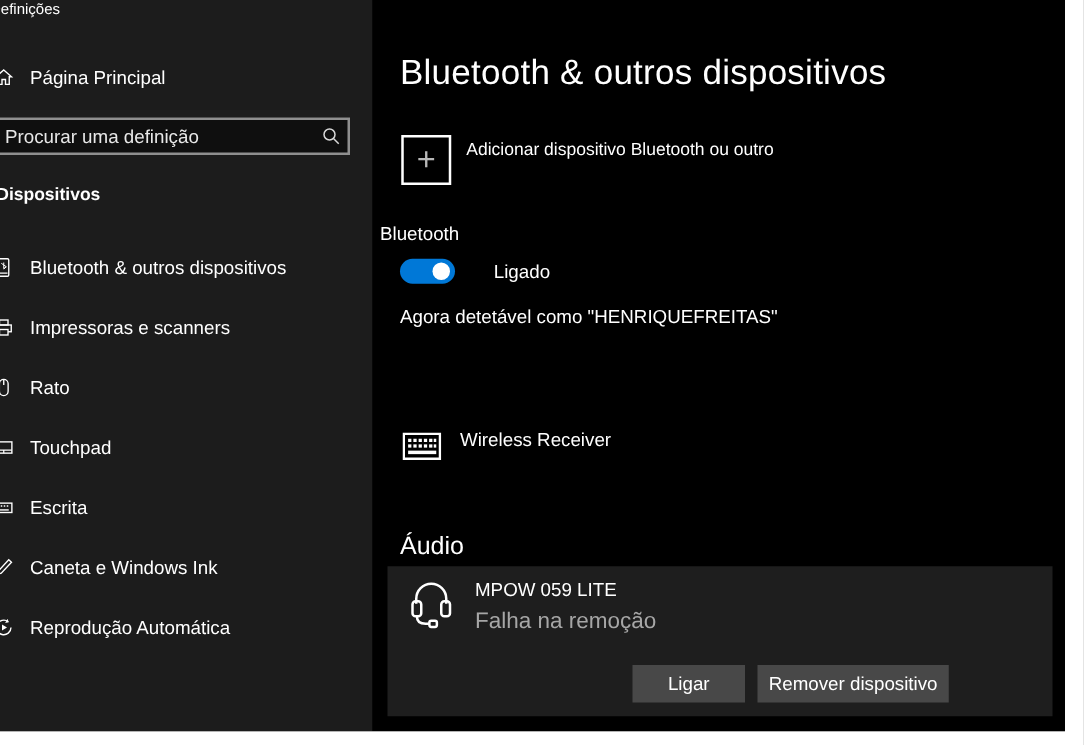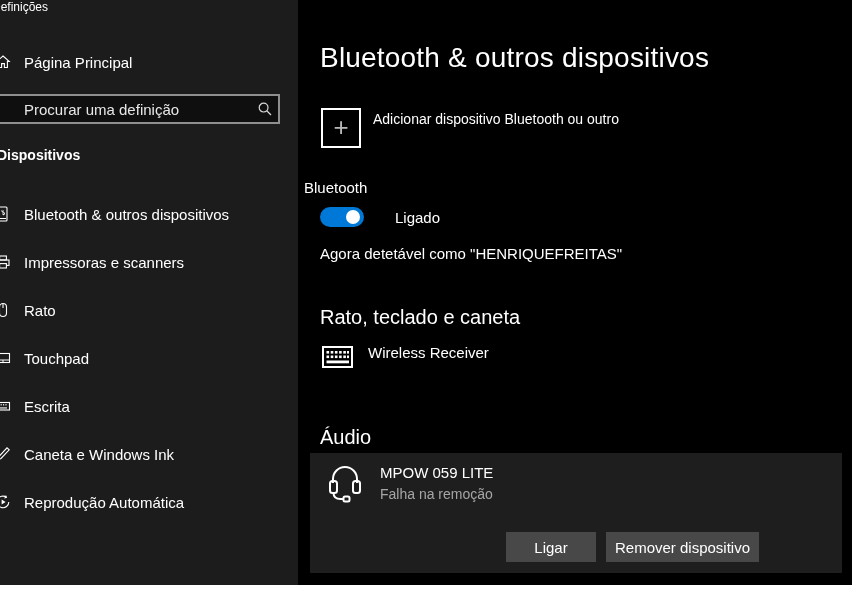--- a/index.html
+++ b/index.html
@@ -8,21 +8,21 @@
   .app { position:absolute; left:0; top:0; width:852px; height:585px; background:#000; overflow:hidden; }
 
   
   .sidebar { position:absolute; left:0; top:0; width:298px; height:585px; background:#1c1c1c; }
   .win-title { position:absolute; left:-8px; top:0px; font-size:12px; color:#ffffff; white-space:nowrap; }
   .side-item { position:absolute; left:0; width:298px; height:40px; display:flex; align-items:center; cursor:default; }
   .side-item .side-icon { position:absolute; left:-5px; width:16px; height:16px; display:flex; align-items:center; justify-content:center; }
   .side-item .side-label { margin-left:24px; font-size:15px; color:#ffffff; white-space:nowrap; }
   .home-item { top:42px; }
   .search-wrap { position:absolute; left:-2px; top:94px; width:282px; height:30px; border:2px solid #8f8f8f; background:#0f0f0f; display:flex; align-items:center; }
-  .search-wrap input { flex:1; background:transparent; border:none; outline:none; color:#e8e8e8; font-size:15px; padding-left:24px; font-family:inherit; }
+  .search-wrap input { flex:1; background:transparent; border:none; outline:none; color:#e8e8e8; font-size:15px; padding-left:4px; font-family:inherit; }
   .search-wrap input::placeholder { color:#e8e8e8; opacity:1; }
   .search-glyph { width:26px; height:26px; display:flex; align-items:center; justify-content:center; }
   .side-heading { position:absolute; left:-3px; top:147px; font-size:14px; font-weight:bold; color:#ffffff; white-space:nowrap; }
   svg { display:block; }
 
   
   .main { position:absolute; left:298px; top:0; width:554px; height:585px; background:#000000; }
   .page-title { position:absolute; left:22px; top:42px; font-size:28px; font-weight:300; letter-spacing:.2px; color:#ffffff; white-space:nowrap; }
   .add-device { position:absolute; left:23px; top:108px; width:40px; height:40px; border:2px solid #ffffff; display:flex; align-items:center; justify-content:center; cursor:pointer; background:transparent; }
   .add-device .plus { color:#b8b8b8; font-size:26px; font-weight:200; line-height:1; margin-top:-2px; }
@@ -34,21 +34,21 @@
   .discoverable { position:absolute; left:22px; top:245px; font-size:15px; color:#ffffff; white-space:nowrap; }
   .sec-heading { font-size:20px; font-weight:300; color:#ffffff; position:absolute; left:22px; white-space:nowrap; }
   .sec-mouse { top:306px; }
   .sec-audio { top:426px; }
   .kbd-icon { position:absolute; left:24px; top:346px; }
   .wireless-label { position:absolute; left:70px; top:344px; font-size:15px; color:#ffffff; white-space:nowrap; }
 
   .device-panel { position:absolute; left:12px; top:453px; width:532px; height:120px; background:#1e1e1e; }
   .headset-icon { position:absolute; left:16px; top:10px; }
   .dev-name { position:absolute; left:70px; top:11px; font-size:15px; color:#ffffff; white-space:nowrap; }
-  .dev-status { position:absolute; left:70px; top:33px; font-size:14px; color:#a6a6a6; white-space:nowrap; }
+  .dev-status { position:absolute; left:70px; top:33px; font-size:18px; color:#a6a6a6; white-space:nowrap; }
   .panel-btn { position:absolute; top:79px; height:30px; background:#484848; border:none; color:#ffffff; font-size:15px; font-family:inherit; cursor:pointer; display:flex; align-items:center; justify-content:center; }
   .btn-connect { left:196px; width:90px; }
   .btn-remove { left:296px; width:153px; }
 </style>
 </head>
 <body>
 
 <div class="stage">
   <div class="app">
 
@@ -163,21 +163,20 @@
       </button>
       <div class="add-label">Adicionar dispositivo Bluetooth ou outro</div>
 
       <div class="bt-label">Bluetooth</div>
       <div class="toggle">
         <span class="knob"></span>
       </div>
       <div class="toggle-state">Ligado</div>
       <div class="discoverable">Agora detetável como "HENRIQUEFREITAS"</div>
 
-      <h2 class="sec-heading sec-mouse">Rato, teclado e caneta</h2>
 
       <span class="kbd-icon">
         <svg width="31" height="22" viewBox="0 0 31 22">
             <rect x="1" y="1" width="29" height="20" fill="none" stroke="#fff" stroke-width="2"></rect>
             <rect x="4.5" y="5" width="2.6" height="2.6" fill="#fff"></rect>
             <rect x="8.7" y="5" width="2.6" height="2.6" fill="#fff"></rect>
             <rect x="12.9" y="5" width="2.6" height="2.6" fill="#fff"></rect>
             <rect x="17.1" y="5" width="2.6" height="2.6" fill="#fff"></rect>
             <rect x="21.3" y="5" width="2.6" height="2.6" fill="#fff"></rect>
             <rect x="25" y="5" width="2" height="2.6" fill="#fff"></rect>

